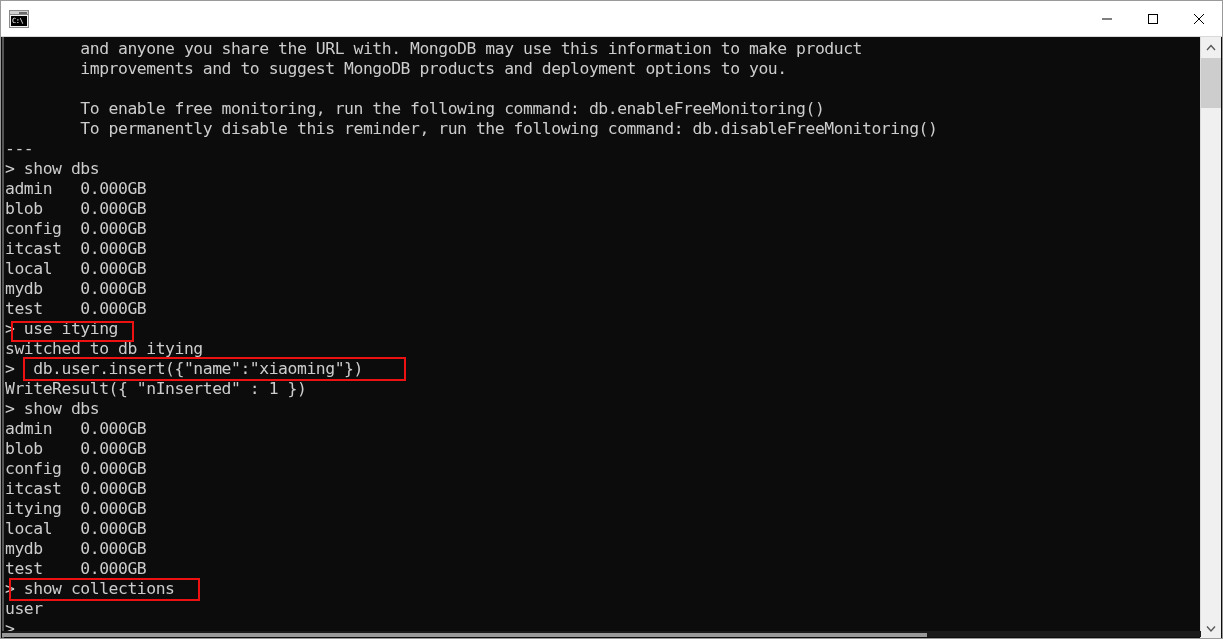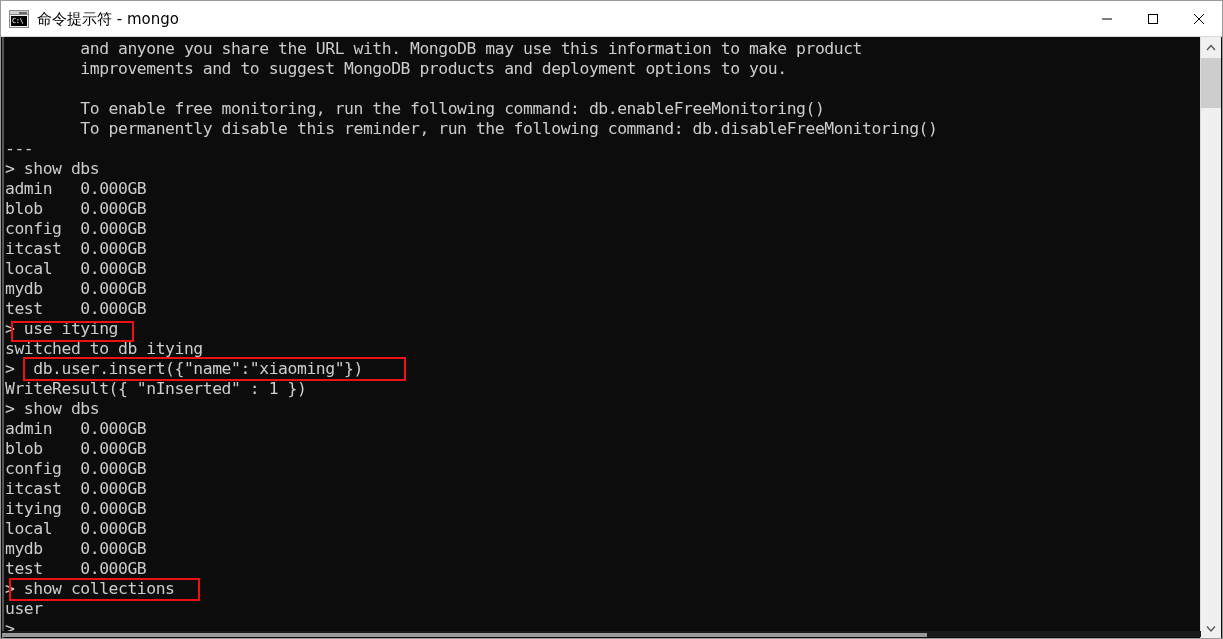--- a/index.html
+++ b/index.html
@@ -195,21 +195,20 @@
 </head>
 <body>
 
 <div class="window">
 
   <div class="titlebar">
     <div class="title-icon">
       <div class="icon-bar"></div>
       <div class="icon-screen">C:\</div>
     </div>
-    <div class="title-text">命令提示符 - mongo</div>
 
     <div class="win-buttons">
       <div class="win-btn">
         <svg width="12" height="12" viewBox="0 0 12 12">
           <line x1="1" y1="6" x2="11" y2="6" stroke="#000" stroke-width="1"></line>
         </svg>
       </div>
       <div class="win-btn">
         <svg width="12" height="12" viewBox="0 0 12 12">
           <rect x="1.5" y="1.5" width="9" height="9" fill="none" stroke="#000" stroke-width="1"></rect>

